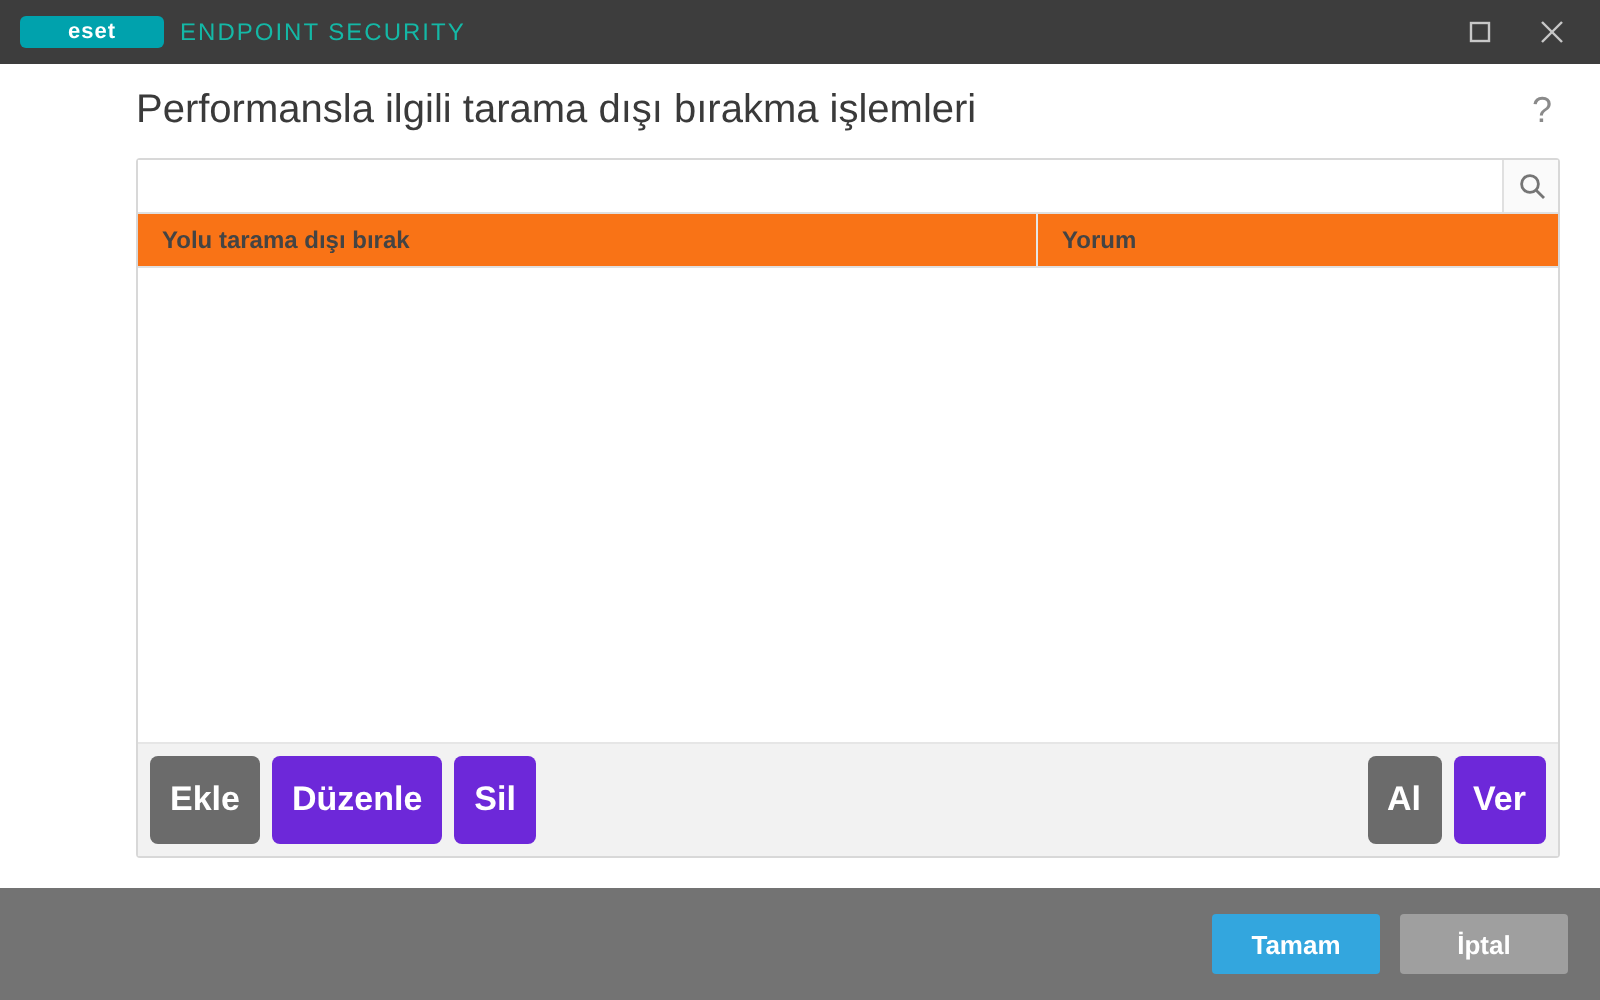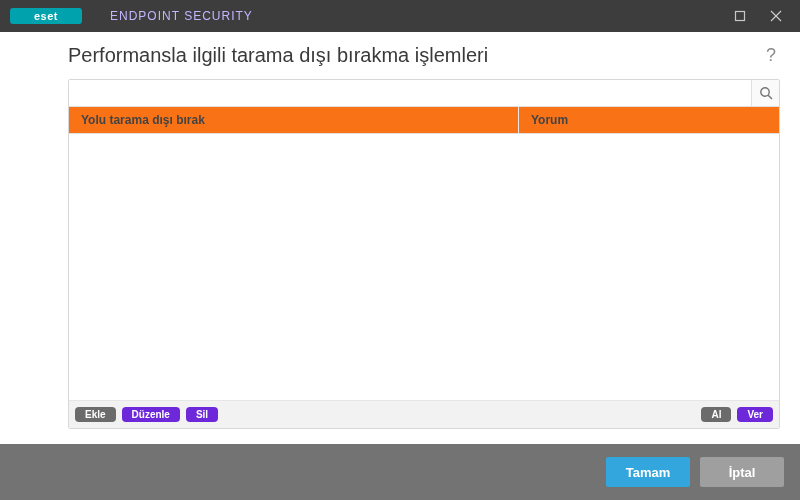--- a/index.html
+++ b/index.html
@@ -5,21 +5,21 @@
   * { box-sizing: border-box; margin: 0; padding: 0; font-family: "Segoe UI", Arial, sans-serif; }
   html, body { width: 800px; height: 500px; overflow: hidden; background: #fff; }
   .titlebar {
     height: 32px; background: #3d3d3d; display: flex; align-items: center;
     padding: 0 10px; color: #d8d8d8; gap: 8px;
   }
   .logo {
     background: #00a2ad; color: #fff; font-weight: 700; font-size: 11px;
     padding: 2px 24px; border-radius: 3px; letter-spacing: 0.5px;
   }
-  .app-title { font-size: 12px; letter-spacing: 1px; color: #c4b5fd; font-weight: 400; margin-left: 20px; }
+  .app-title { font-size: 12px; letter-spacing: 1px; color: #14b8a6; font-weight: 400; }
   .titlebar-spacer { flex: 1; }
   .titlebar-btn { width: 28px; height: 28px; display: flex; align-items: center; justify-content: center; cursor: pointer; }
   .titlebar-btn svg { stroke: #c8c8c8; }
 
   .content { padding: 12px 20px 0 20px; margin-left: 48px; }
   .page-header { display: flex; align-items: center; margin-bottom: 12px; }
   .page-title { font-size: 20px; color: #3a3a3a; font-weight: 400; flex: 1; }
   .help-icon { font-size: 18px; color: #8a8a8a; cursor: pointer; padding: 0 4px; }
 
   .panel {
@@ -46,22 +46,22 @@
   .th-comment { flex: 1; }
 
   .table-body { flex: 1; background: #fff; }
 
   .action-row {
     display: flex; align-items: center; gap: 6px;
     background: #f2f2f2; padding: 6px 6px; border-top: 1px solid #e6e6e6;
   }
   .action-row .spacer { flex: 1; }
   .pill {
-    border: none; border-radius: 4px; padding: 2px 10px;
-    font-size: 10px; font-weight: 700; cursor: pointer; color: #fff;
+    border: none; border-radius: 4px; padding: 12px 10px;
+    font-size: 17px; font-weight: 700; cursor: pointer; color: #fff;
   }
   .pill.active { background: #6b6b6b; }
   .pill.disabled { background: #6d28d9; cursor: default; text-align: right; }
 
   .footer {
     position: absolute; bottom: 0; left: 0; right: 0; height: 56px;
     background: #737373; display: flex; align-items: center; justify-content: flex-end;
     gap: 10px; padding: 0 16px;
   }
   .btn {

